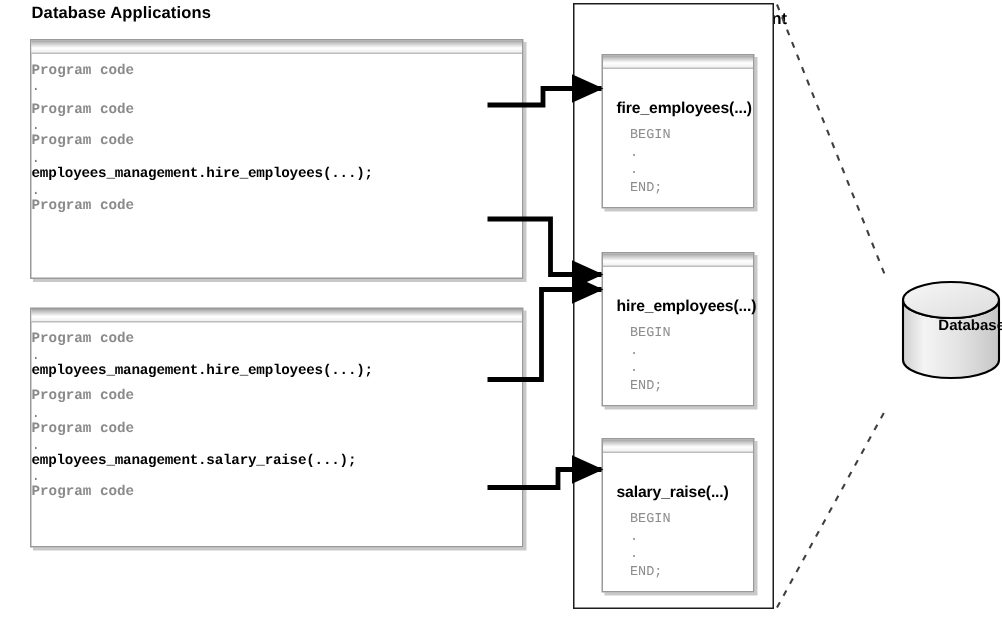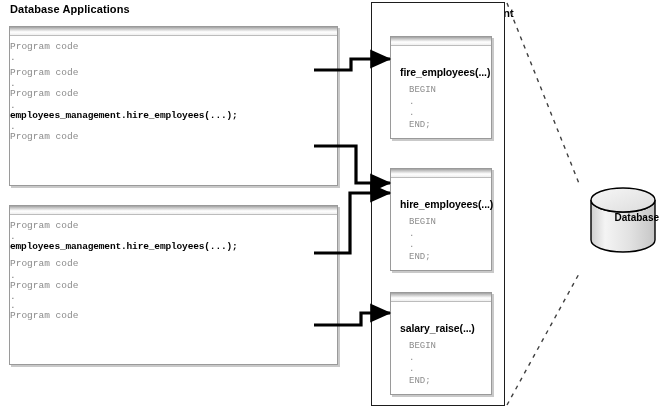--- a/index.html
+++ b/index.html
@@ -1,19 +1,19 @@
 <!DOCTYPE html>
 <html><head>
 <meta charset="utf-8">
 <style>
   html,body{margin:0;padding:0;background:#ffffff;}
   body{width:668px;height:417px;position:relative;overflow:hidden;
        font-family:"Liberation Sans", sans-serif;}
 
-  #stage{position:absolute;left:4px;top:0;width:528px;height:417px;}
+  #stage{position:absolute;left:15px;top:0;width:528px;height:417px;}
 
   
   .panel-title{
     position:absolute;font-size:11px;font-weight:bold;color:#000;
     letter-spacing:.1px;white-space:nowrap;
   }
   #apps-title{left:6px;top:3px;}
   #pkg-title{left:377px;top:7px;}
 
   
@@ -33,21 +33,21 @@
     background:linear-gradient(to bottom,#9f9f9f 0%,#b9b9b9 14%,#ffffff 62%,#efefef 100%);
     border-bottom:1px solid #bcbcbc;
   }
   .card .body{position:relative;padding:5px 0 4px 0;}
 
   
   .code{
     font-family:"Liberation Mono","DejaVu Sans Mono",monospace;
     font-size:9.5px;line-height:12.2px;white-space:pre;
   }
-  .code.dim{color:#8a8a8a;}
+  .code.dim{color:#8a8a8a;font-weight:bold;}
   .code.call{color:#000;font-weight:bold;letter-spacing:-0.15px;}
   .code.dot{color:#7e7e7e;}
 
   
   .proc-name{
     font-size:10.5px;font-weight:bold;color:#000;white-space:nowrap;
     font-family:"Liberation Sans",sans-serif;letter-spacing:-0.1px;
   }
   .proc-body{
     font-family:"Liberation Mono","DejaVu Sans Mono",monospace;
@@ -108,20 +108,21 @@
     <div class="titlebar"></div>
     <div class="body app-lines" id="app2-lines">
         <div class="code dim">Program code</div>
         <div class="code dot" style="line-height: 9px;">.</div>
         <div class="code call">employees_management.hire_employees(...);</div>
         <div class="code dim" style="height: 5px;"> </div>
         <div class="code dim">Program code</div>
         <div class="code dot" style="line-height: 9px;">.</div>
         <div class="code dim">Program code</div>
         <div class="code dot" style="line-height: 9px;">.</div>
+        <div class="code call">employees_management.salary_raise(...);</div>
         <div class="code dot" style="line-height: 9px;">.</div>
         <div class="code dim">Program code</div>
       </div>
   </div>
 
   <div class="card proc-card" id="proc-card-1">
     <div class="titlebar"></div>
     <div class="proc-name">fire_employees(...)</div>
     <div class="proc-body">BEGIN
 .

